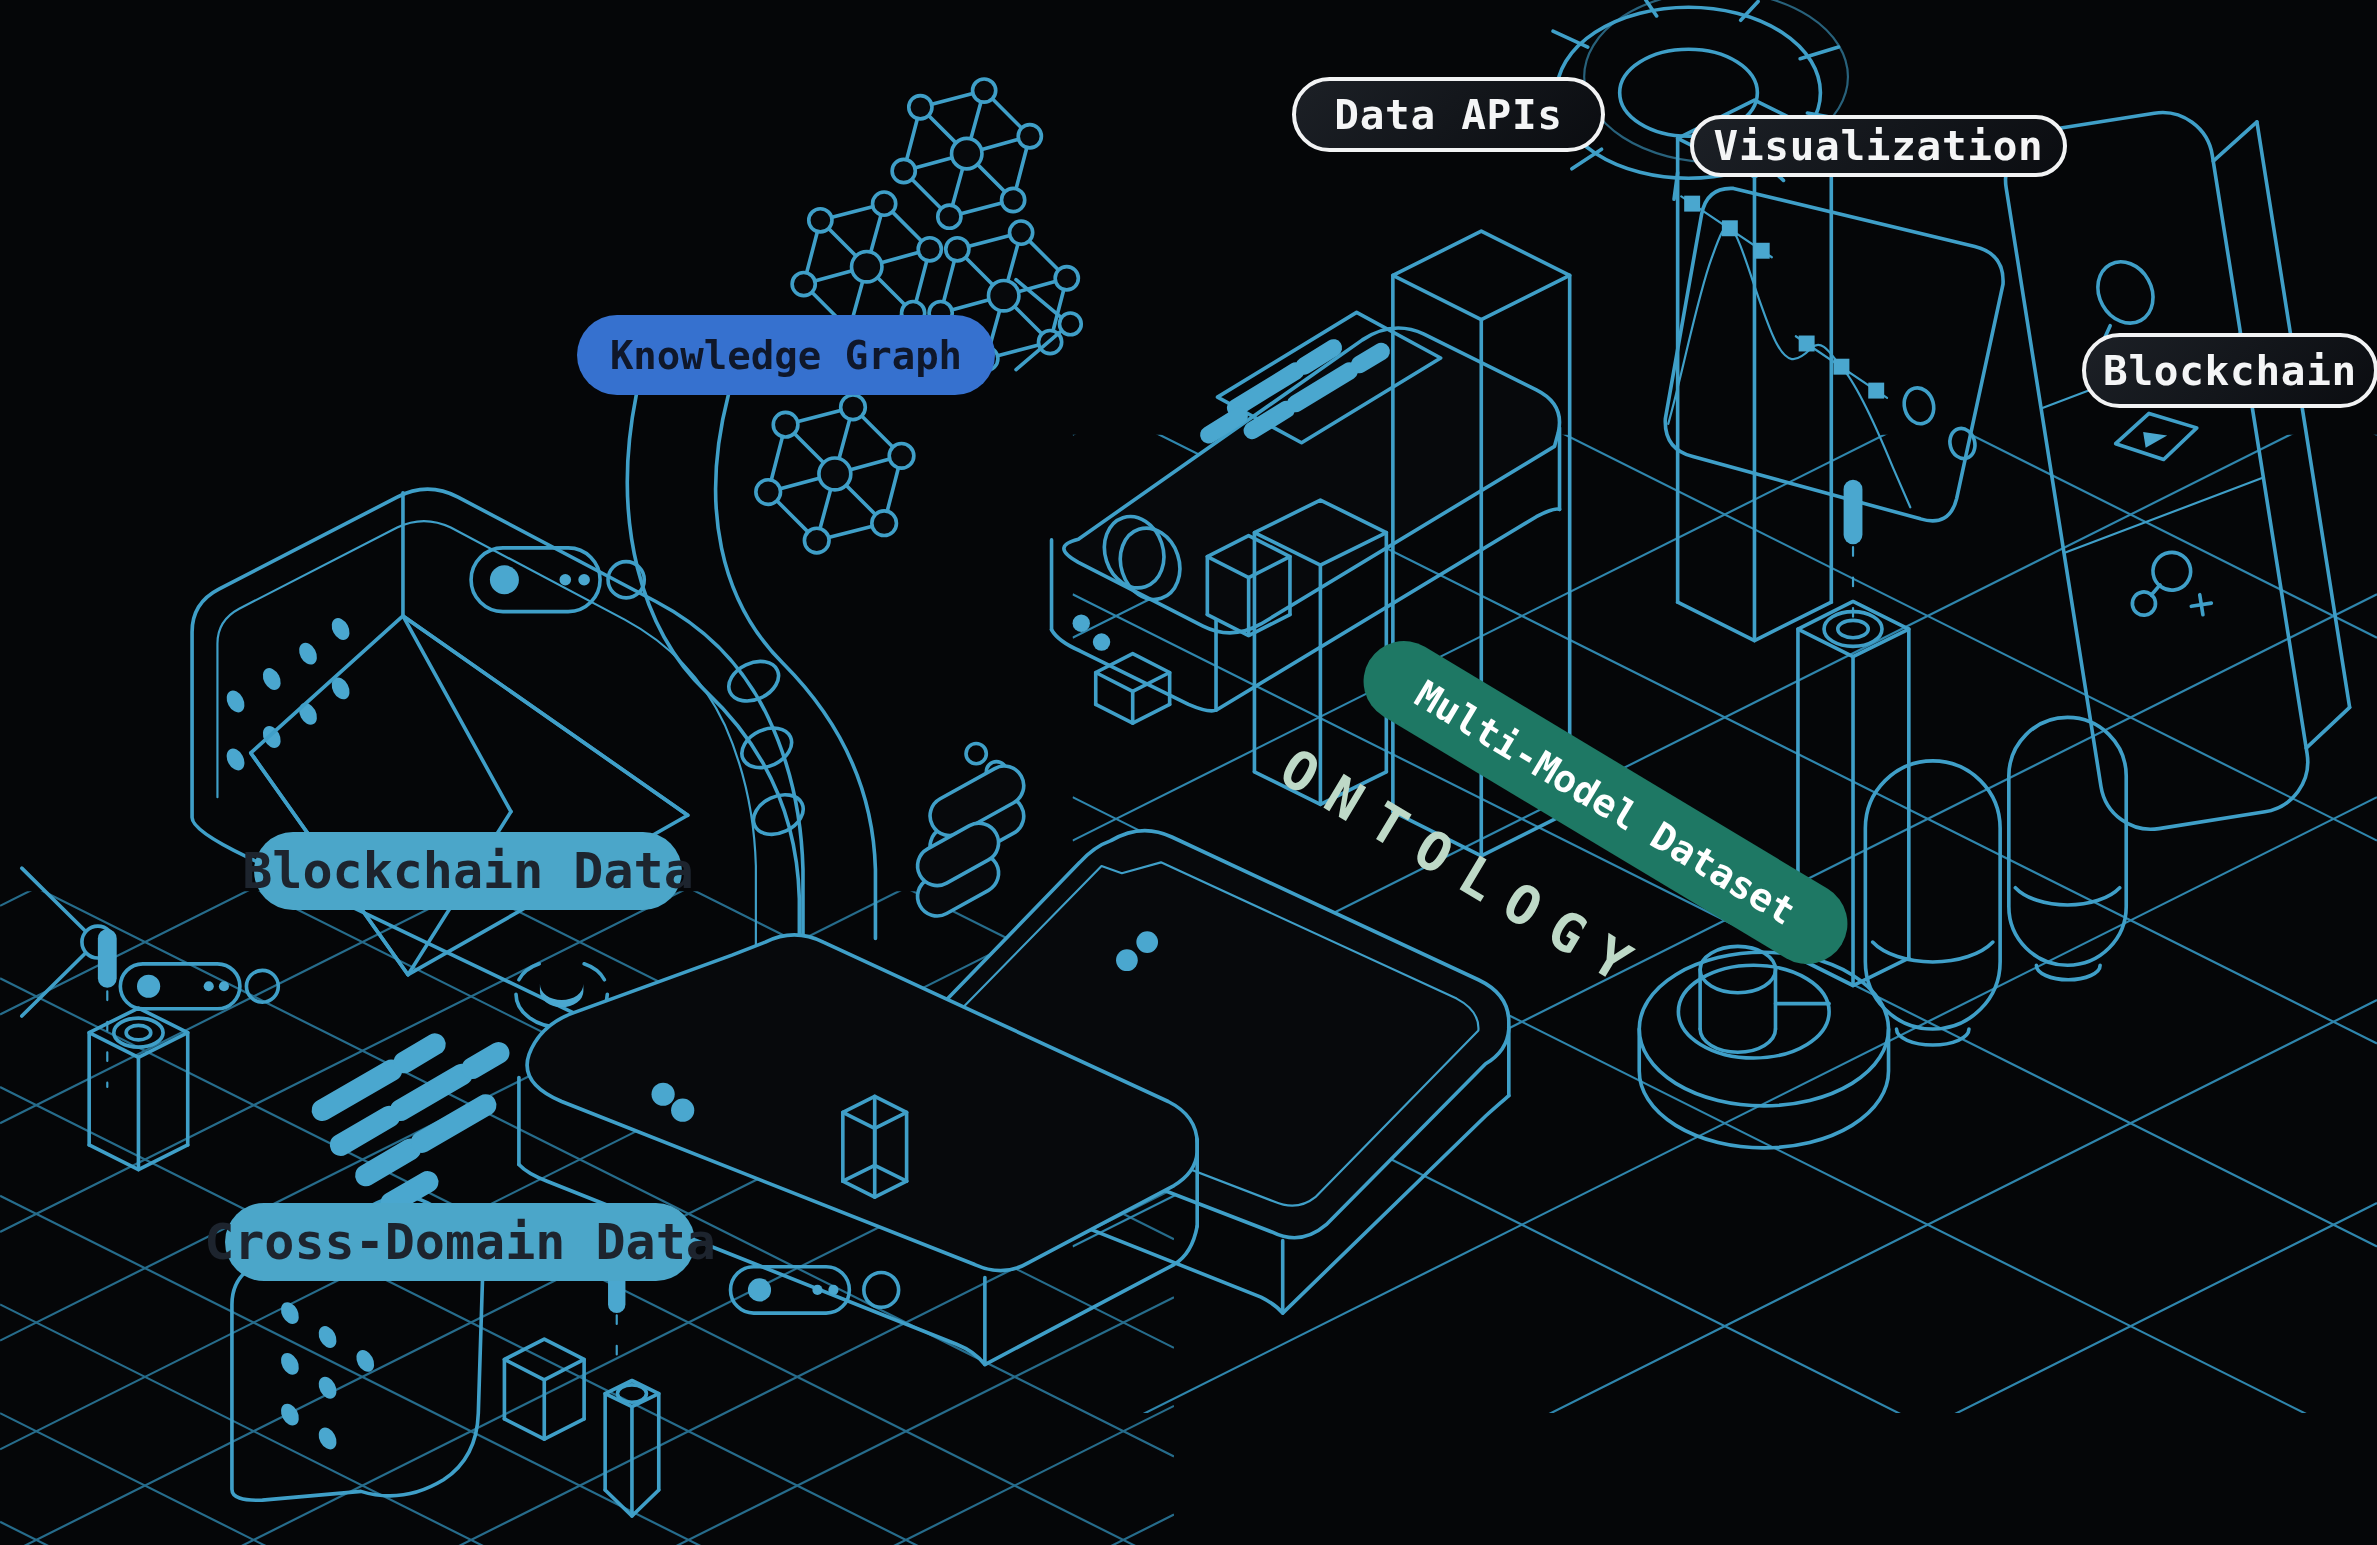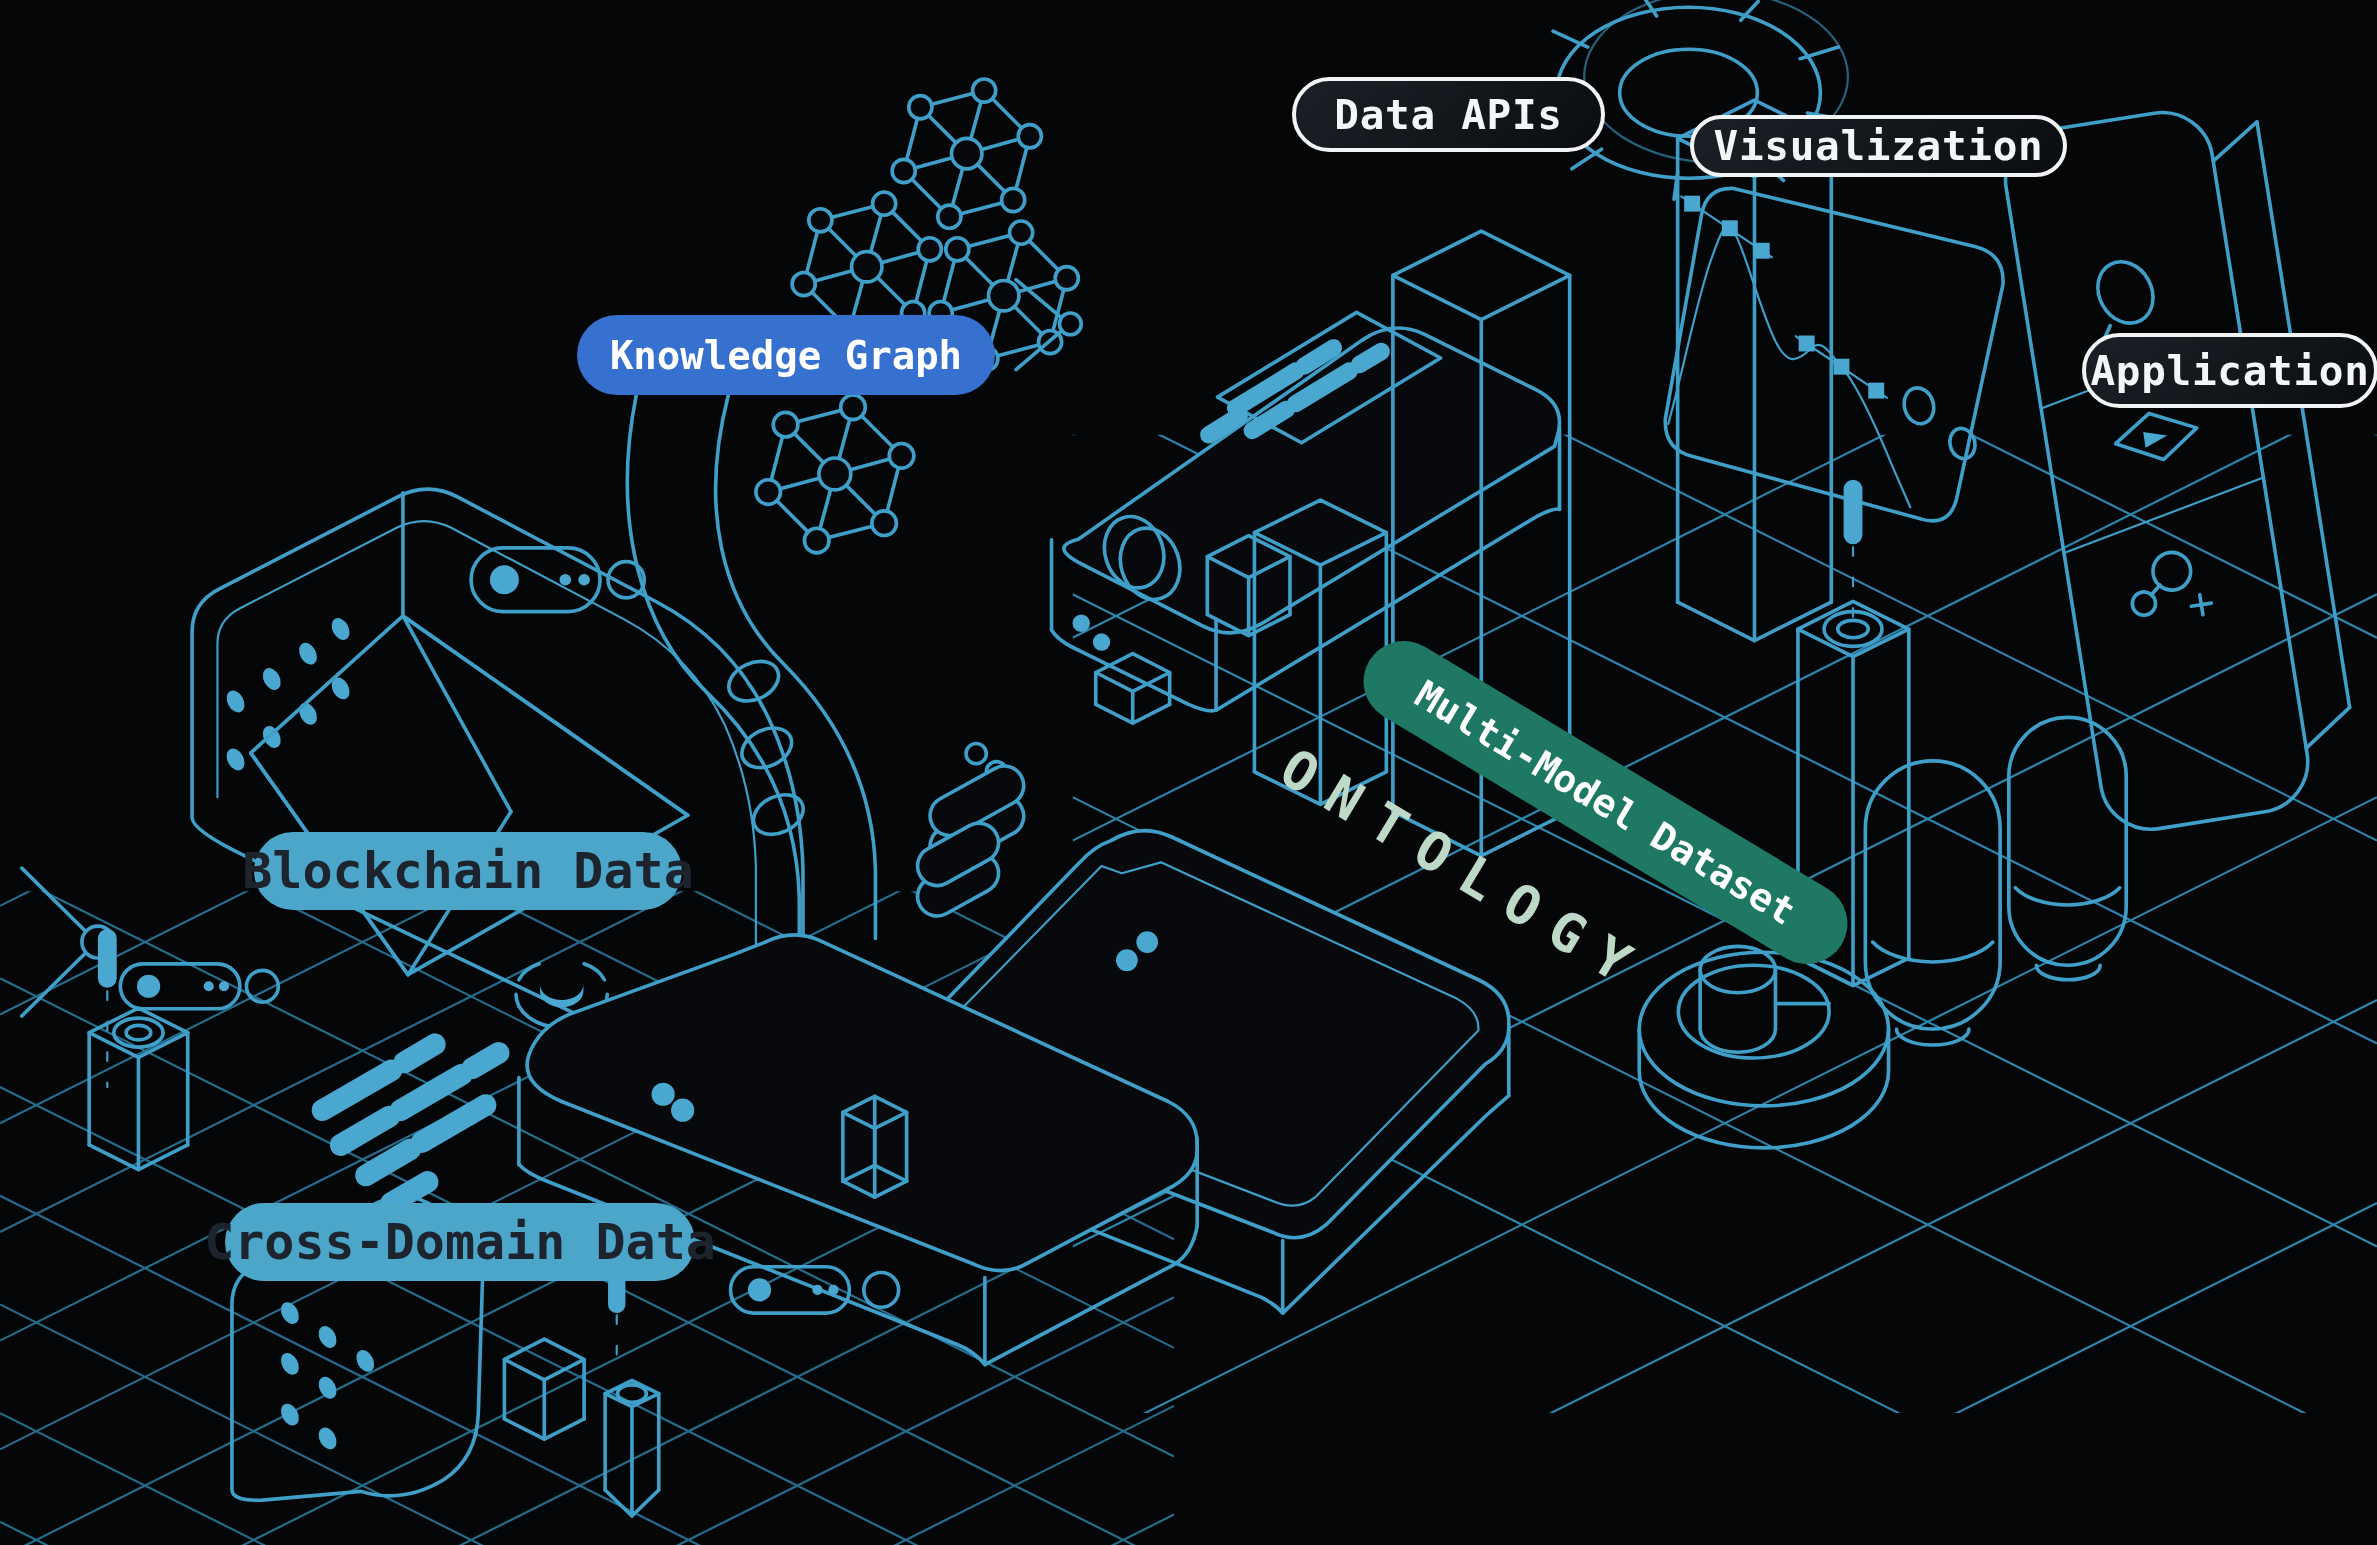--- a/index.html
+++ b/index.html
@@ -9,21 +9,21 @@
   .ln{stroke:#3f9fc8;fill:none;stroke-width:5;stroke-linecap:round;stroke-linejoin:round;}
   .thin{stroke-width:3;}
   .grid{stroke:#2f86ad;stroke-width:3;fill:none;}
   .fb{fill:#4aa7cf;stroke:none;}
   .slab{fill:#07090c;}
   .dash{stroke:#4aa7cf;stroke-linecap:round;fill:none;}
   .pill{position:absolute;display:flex;align-items:center;justify-content:center;
         border-radius:724px;font-weight:bold;white-space:nowrap;box-sizing:border-box;}
   .pill-dark{background:linear-gradient(135deg,#1c2026,#0b0d11);border:4.3px solid #f2f3f4;
              color:#f4f5f6;font-size:41px;letter-spacing:0.7px;}
-  .pill-blue{background:#3671cf;color:#ffffff;font-size:39px;}
+  .pill-blue{background:#3671cf;color:#0f172a;font-size:39px;}
   .pill-cyan{background:#4ba6c9;color:#1d242e;font-size:50px;}
   .pill-green{background:#1e7864;color:#ffffff;font-size:38px;}
   .ontology{position:absolute;color:#bed9c7;font-size:54px;font-weight:bold;
             letter-spacing:.36em;text-align:center;}
 </style>
 </head>
 <body>
 
 <div class="stage">
 
@@ -450,21 +450,21 @@
     <line x1="2450" y1="1338" x2="2450" y2="1420"></line>
     <path d="M2346 1420 A52 32 0 0 0 2450 1420"></path>
     <line x1="2450" y1="1385" x2="2524" y2="1385"></line>
   </g>
 </svg>
 
 <div class="pill pill-dark" style="left:1292px;top:77px;width:313px;height:75px;">Data APIs</div>
 
 <div class="pill pill-dark" style="left:1690px;top:115px;width:377px;height:62px;">Visualization</div>
 
-<div class="pill pill-dark" style="left:2082px;top:333px;width:296px;height:75px;">Application</div>
+<div class="pill pill-dark" style="left:2082px;top:333px;width:296px;height:75px;">Blockchain</div>
 
 <div class="pill pill-blue" style="left:577px;top:315px;width:418px;height:80px;">Knowledge Graph</div>
 
 <div class="pill pill-cyan" style="left:254px;top:832px;width:428px;height:78px;">Blockchain Data</div>
 
 <div class="pill pill-cyan" style="left:225px;top:1203px;width:470px;height:78px;">Cross-Domain Data</div>
 
 <div class="pill pill-green" style="left:1330px;top:762px;width:551px;height:81px;transform:rotate(31deg);">Multi-Model Dataset</div>
 
 <div class="ontology" style="left:1196px;top:839px;width:536px;transform:rotate(31deg);">ONTOLOGY</div>

